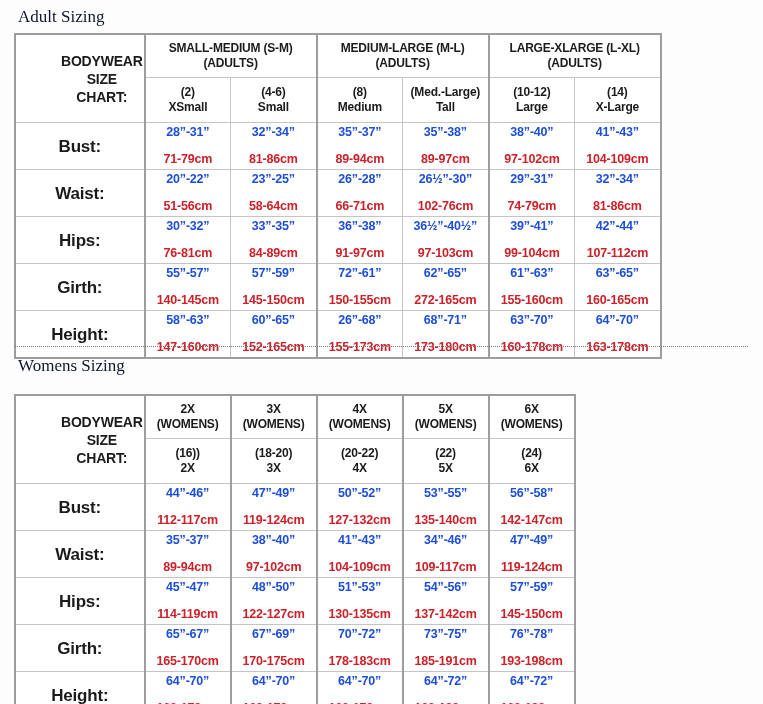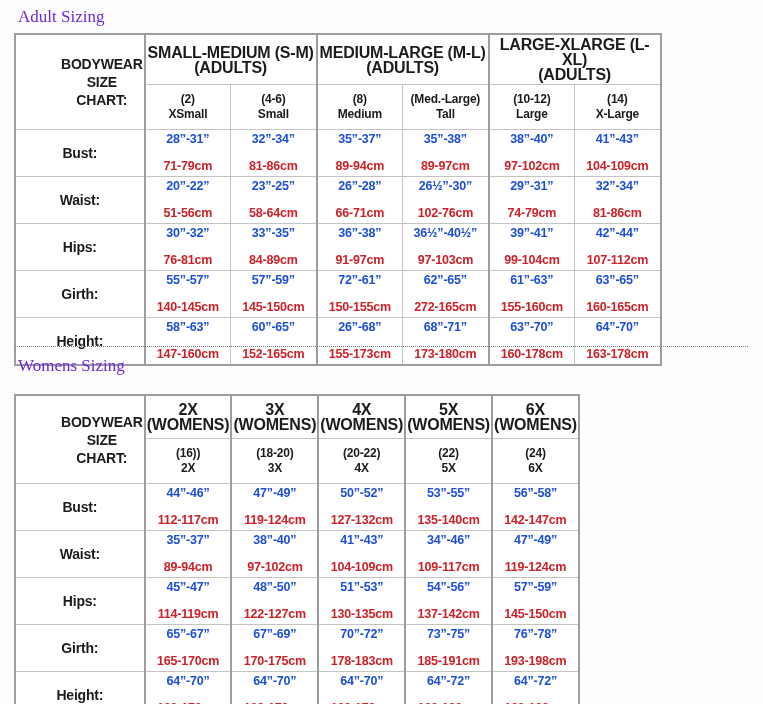--- a/index.html
+++ b/index.html
@@ -4,21 +4,21 @@
 <style>
   html,body{margin:0;padding:0;}
   body{
     width:763px;height:704px;position:relative;overflow:hidden;
     background:#fdfdfd;
     font-family:"Liberation Sans",sans-serif;
   }
   .section-title{
     position:absolute;left:18px;margin:0;
     font-family:"Liberation Serif",serif;
-    font-size:17px;font-weight:400;color:#6d28d9;
+    font-size:17px;font-weight:400;color:#0f172a;
   }
   #title-adult{top:7px;}
   #title-womens{top:356px;}
   #section-divider{
     position:absolute;left:15px;top:346px;width:733px;height:0;
     border-top:1px dotted #7a7a7a;
   }
   table.sizing-table{
     position:absolute;left:14px;
     border-collapse:collapse;table-layout:fixed;
@@ -35,27 +35,27 @@
     padding:2px 1px;
     text-align:center;vertical-align:middle;
     font-weight:bold;color:#1b1b1b;
     letter-spacing:-0.2px;
   }
   .sizing-table .grp-start{border-left:2px solid #9d9d9d;}
   .sizing-table th.corner{
     font-size:14px;line-height:18px;padding-left:45px;
   }
   .sizing-table th.group-label{
-    font-size:16px;line-height:15px;height:38px;border-radius:20px;
+    font-size:12px;line-height:15px;height:38px;border-radius:20px;
   }
   .sizing-table th.col-label{
     font-size:12px;line-height:15px;height:40px;
   }
   .sizing-table td{height:30px;font-size:12.5px;line-height:15px;}
-  .sizing-table td.row-label{font-size:14px;}
+  .sizing-table td.row-label{font-size:17px;}
   .sizing-table td.size-cell .in{display:block;color:#1d4ed8;}
   .sizing-table td.size-cell .cm{display:block;color:#cc2128;margin-top:12px;}
 </style>
 </head>
 <body>
 
 <h2 class="section-title" id="title-adult">Adult Sizing</h2>
 
 <table class="sizing-table" id="table-adult">
     <colgroup>

